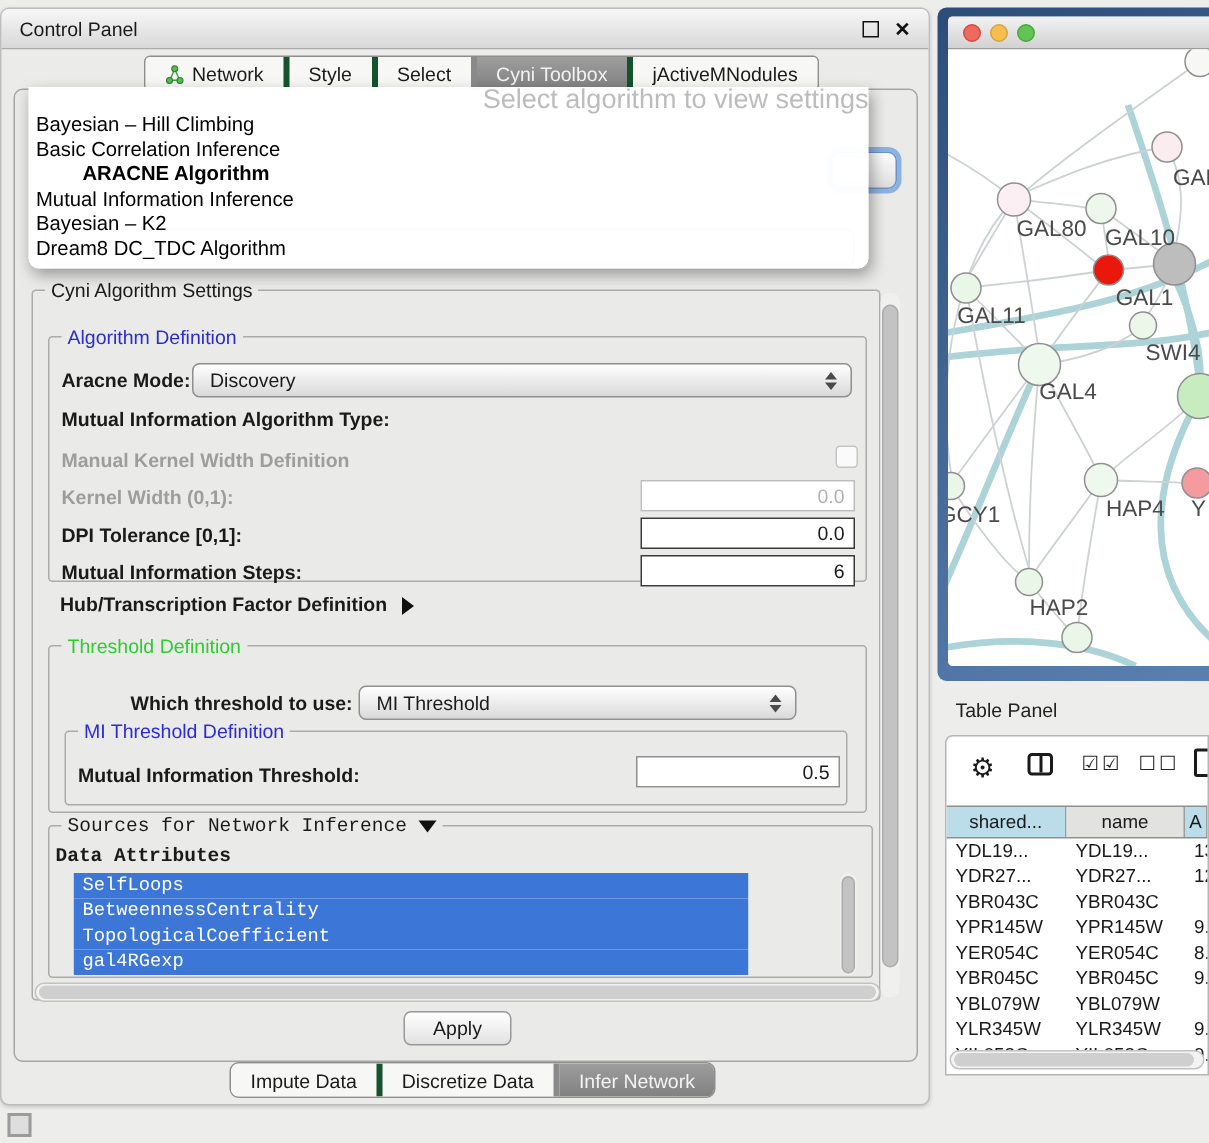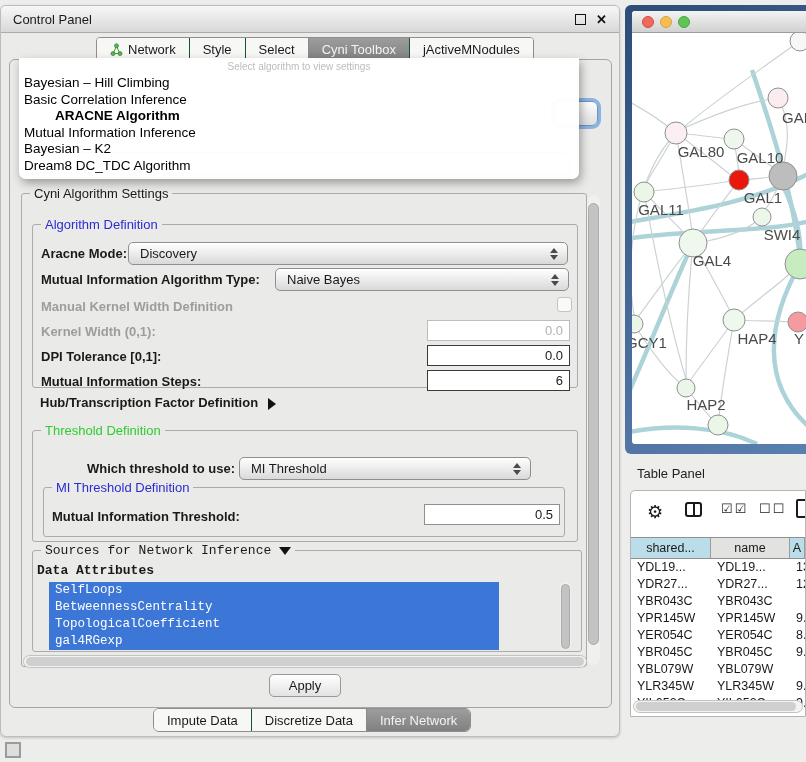--- a/index.html
+++ b/index.html
@@ -12,21 +12,21 @@
                background:linear-gradient(#f7f7f7,#d8d8d8);border-bottom:1px solid #ababab;
                display:flex;align-items:center;padding:0 12px;box-sizing:border-box;}
   .winbtns{margin-left:auto;display:flex;align-items:center;gap:10px;}
   .btn-restore{width:9px;height:9px;border:1.5px solid #111;display:inline-block;}
   .btn-close{font-weight:bold;font-size:13px;color:#111;line-height:1;}
   
   .tabbar{position:absolute;display:flex;height:22px;border:1px solid #8e8e8e;border-radius:4px;
           background:#f4f4f3;overflow:hidden;align-items:stretch;}
   #top-tabbar{left:95px;top:31px;}
   #bottom-tabbar{left:152px;top:702px;border-radius:6px;}
-  .tab{display:flex;align-items:center;gap:5px;padding:0 13px;border-left:1px solid #14532d;
+  .tab{display:flex;align-items:center;gap:5px;padding:0 13px;border-left:4px solid #14532d;
        font-size:13px;white-space:nowrap;background:#f7f7f6;}
   .tab:first-child{border-left:none;}
   .tab.selected{background:linear-gradient(#9d9d9d,#818181);color:#f3f3f3;border-left-color:#8a8a8a;}
   .tabicon{display:flex;align-items:center;}
   
   .cp-frame{position:absolute;left:8px;top:53px;width:603px;height:649px;border:1.5px solid #a6a6a6;
             border-radius:6px;background:#eaeae9;box-sizing:border-box;}
   
   .group{position:absolute;border:1px solid #ababab;border-radius:3px;box-sizing:border-box;}
   .group-label{position:absolute;top:-8px;left:8px;background:#eaeae9;padding:0 4px;font-size:13px;white-space:nowrap;}
@@ -61,21 +61,21 @@
   .sb-v .thumb{position:absolute;left:1px;right:1px;background:#c3c3c3;border:1px solid #ababab;border-radius:7px;}
   .sb-h{position:absolute;border:1px solid #c2c2c2;border-radius:7px;background:#f3f3f2;}
   .sb-h .thumb{position:absolute;top:1px;bottom:1px;background:#cfcfcf;border-radius:6px;}
   
   .apply-btn{position:absolute;left:259px;top:614px;width:72px;height:23px;border:1px solid #989898;border-radius:5px;
              background:linear-gradient(#ffffff,#e2e2e2);font-size:13px;font-family:"Liberation Sans",sans-serif;
              display:flex;align-items:center;justify-content:center;box-sizing:border-box;}
   
   .popup{position:absolute;left:18px;top:52px;width:560px;height:121px;background:rgba(255,255,255,.97);
          border-radius:0 0 7px 7px;box-shadow:2px 4px 10px rgba(0,0,0,.35);z-index:20;overflow:hidden;}
-  .popup-placeholder{height:17px;line-height:17px;text-align:center;color:#bcbcbc;font-size:10px;}
+  .popup-placeholder{height:17px;line-height:17px;text-align:right;color:#bcbcbc;font-size:18px;}
   .popup-item{height:16.5px;line-height:16.5px;padding-left:5px;font-size:13.5px;color:#000;white-space:nowrap;}
   .popup-item.bold{font-weight:bold;padding-left:36px;}
   .frag{position:absolute;box-sizing:border-box;border-radius:6px;background:linear-gradient(#fdfdfd,#dedede);z-index:1;}
   .frag.focus{border:1px solid #6b93c8;box-shadow:0 0 0 3px rgba(100,155,220,.7);}
   .frag.plain{border:1px solid #9a9a9a;}
   
   #net-window{position:absolute;left:625px;top:5px;width:181px;height:449px;border-radius:6px 0 0 6px;
               background:linear-gradient(150deg,#2d4d78,#5a80b0);overflow:hidden;}
   #net-inner{position:absolute;left:7px;top:6px;right:0;bottom:10px;background:#fff;overflow:hidden;border-radius:3px 0 0 3px;}
   .net-titlebar{height:21px;background:linear-gradient(#f3f3f3,#d1d1d1);border-bottom:1px solid #9c9c9c;
@@ -164,27 +164,20 @@
         <span class="lbl" style="left:8px;top:21px;">Aracne Mode:</span>
         <div class="combo" style="left:95px;top:17px;width:440px;">
           <span>Discovery</span>
           <span class="arrows">
               <span class="arr-up"></span>
               <span class="arr-dn"></span>
             </span>
         </div>
 
         <span class="lbl" style="left:8px;top:47px;">Mutual Information Algorithm Type:</span>
-        <div class="combo" style="left:242px;top:43px;width:294px;">
-          <span>Naive Bayes</span>
-          <span class="arrows">
-              <span class="arr-up"></span>
-              <span class="arr-dn"></span>
-            </span>
-        </div>
 
         <span class="lbl disabled" style="left:8px;top:74px;">Manual Kernel Width Definition</span>
         <span class="cb" style="left:524px;top:72px;"></span>
 
         <span class="lbl disabled" style="left:8px;top:99px;">Kernel Width (0,1):</span>
         <div class="field gray" style="left:394px;top:95px;width:143px;">0.0</div>
 
         <span class="lbl" style="left:8px;top:124px;">DPI Tolerance [0,1]:</span>
         <div class="field dark" style="left:394px;top:120px;width:143px;">0.0</div>
 

